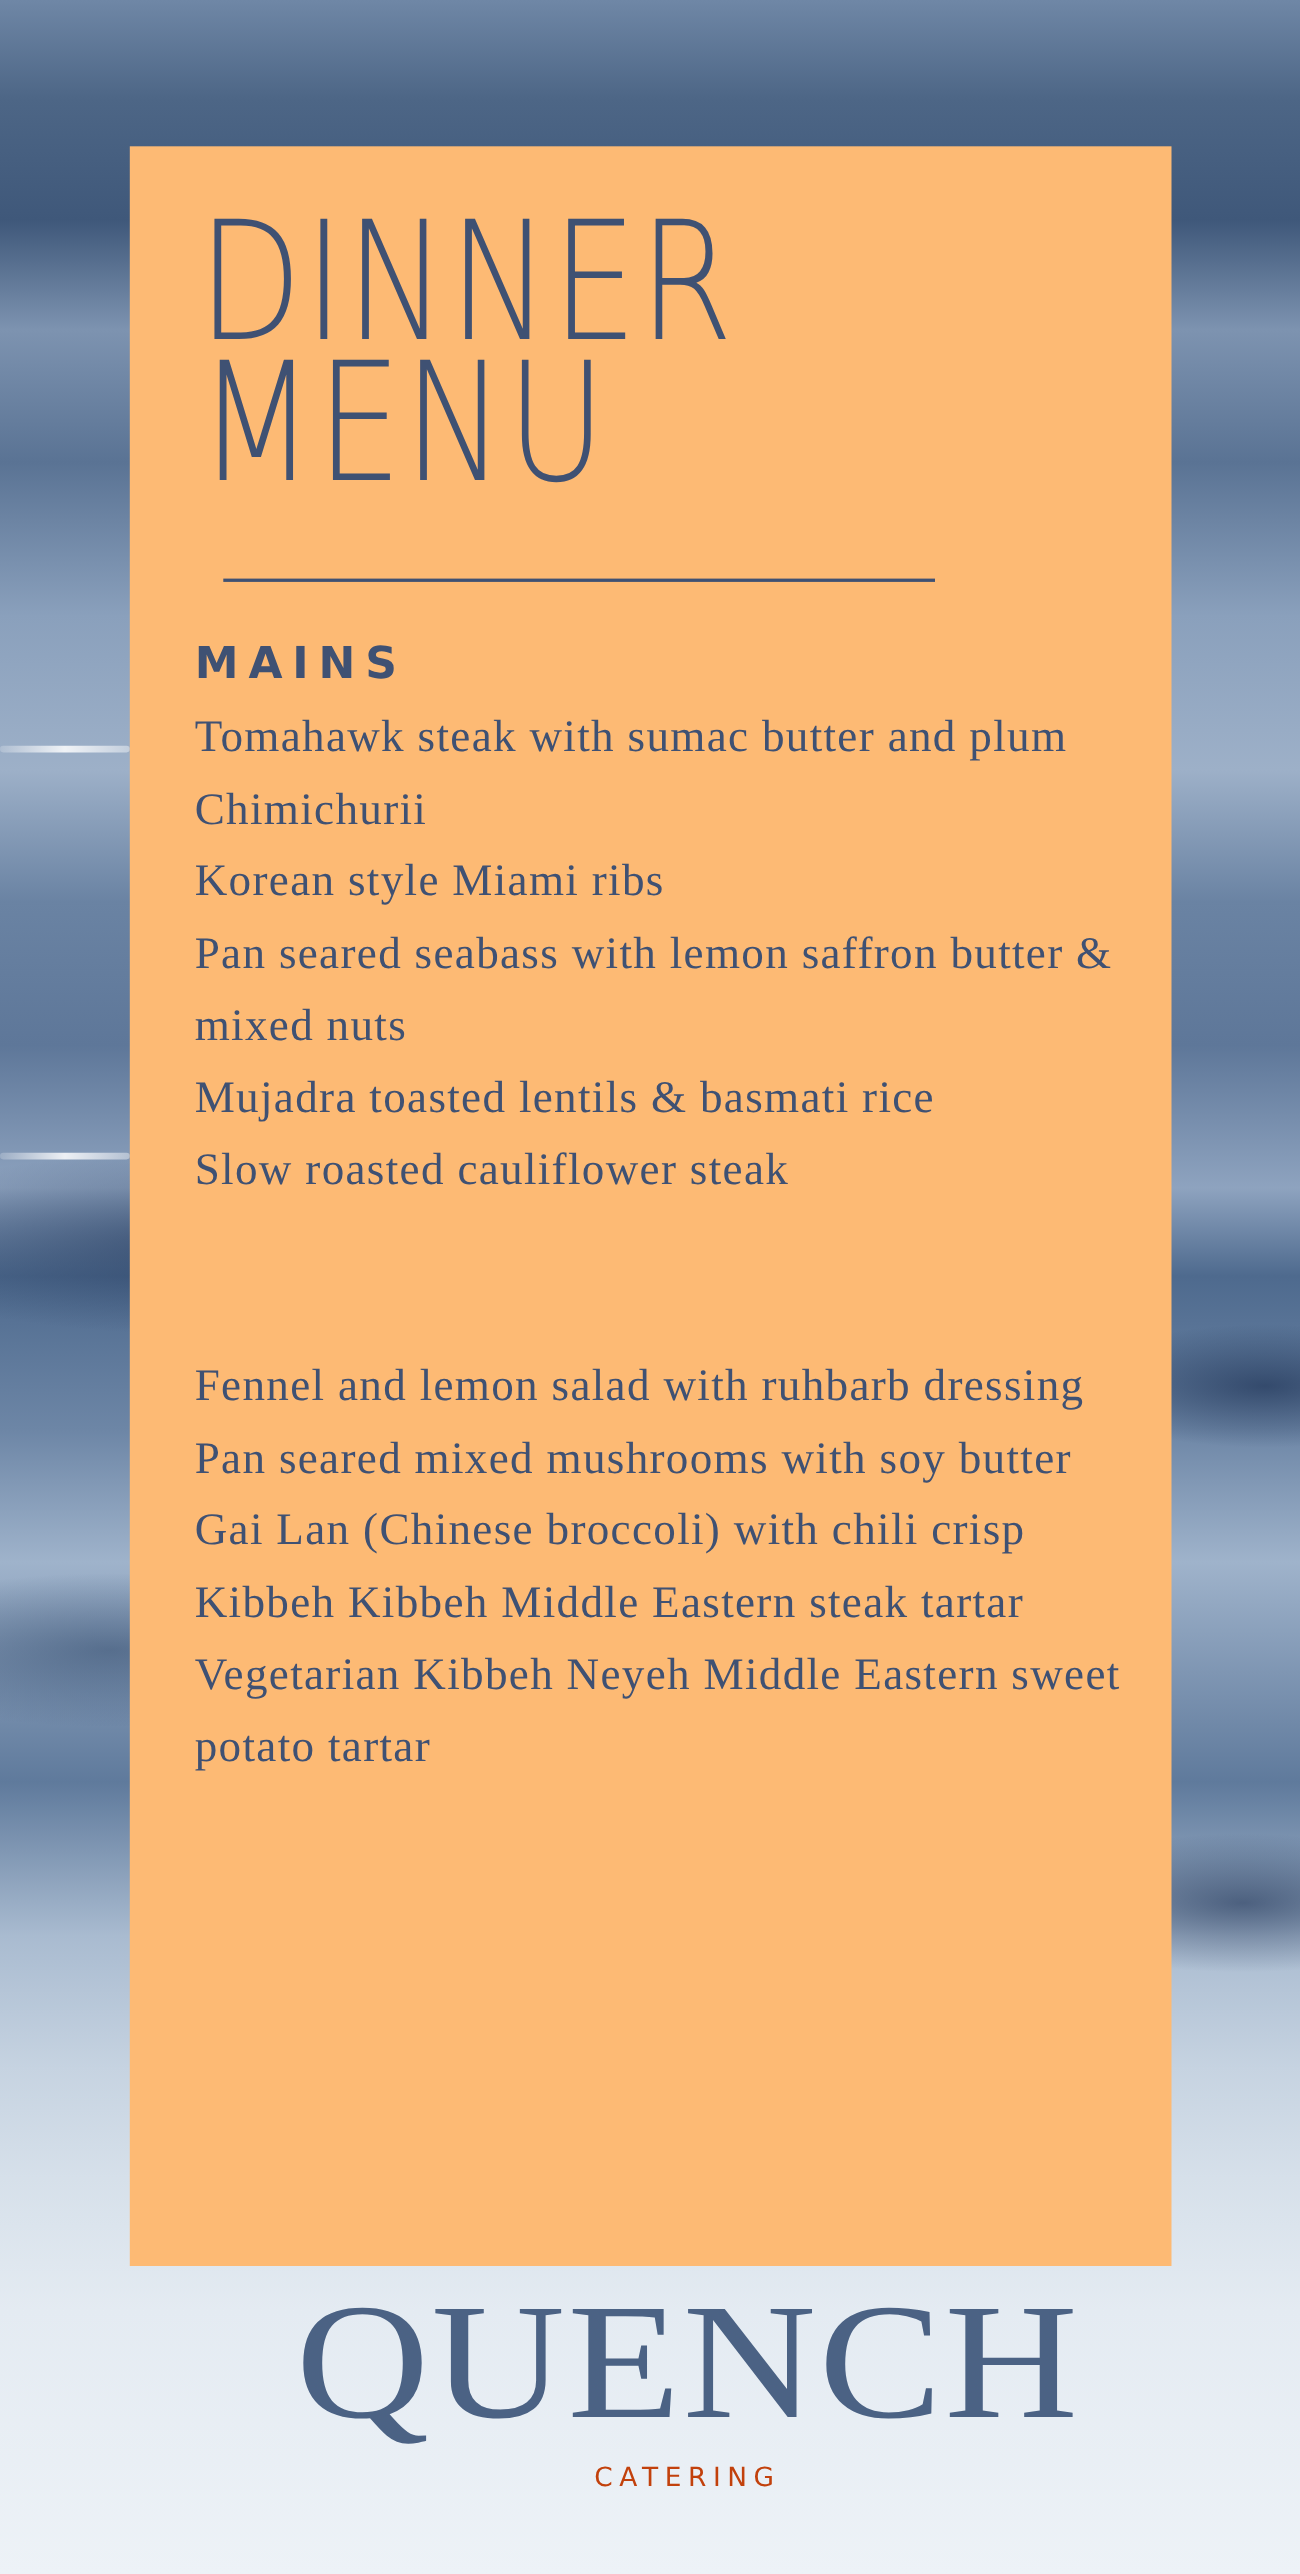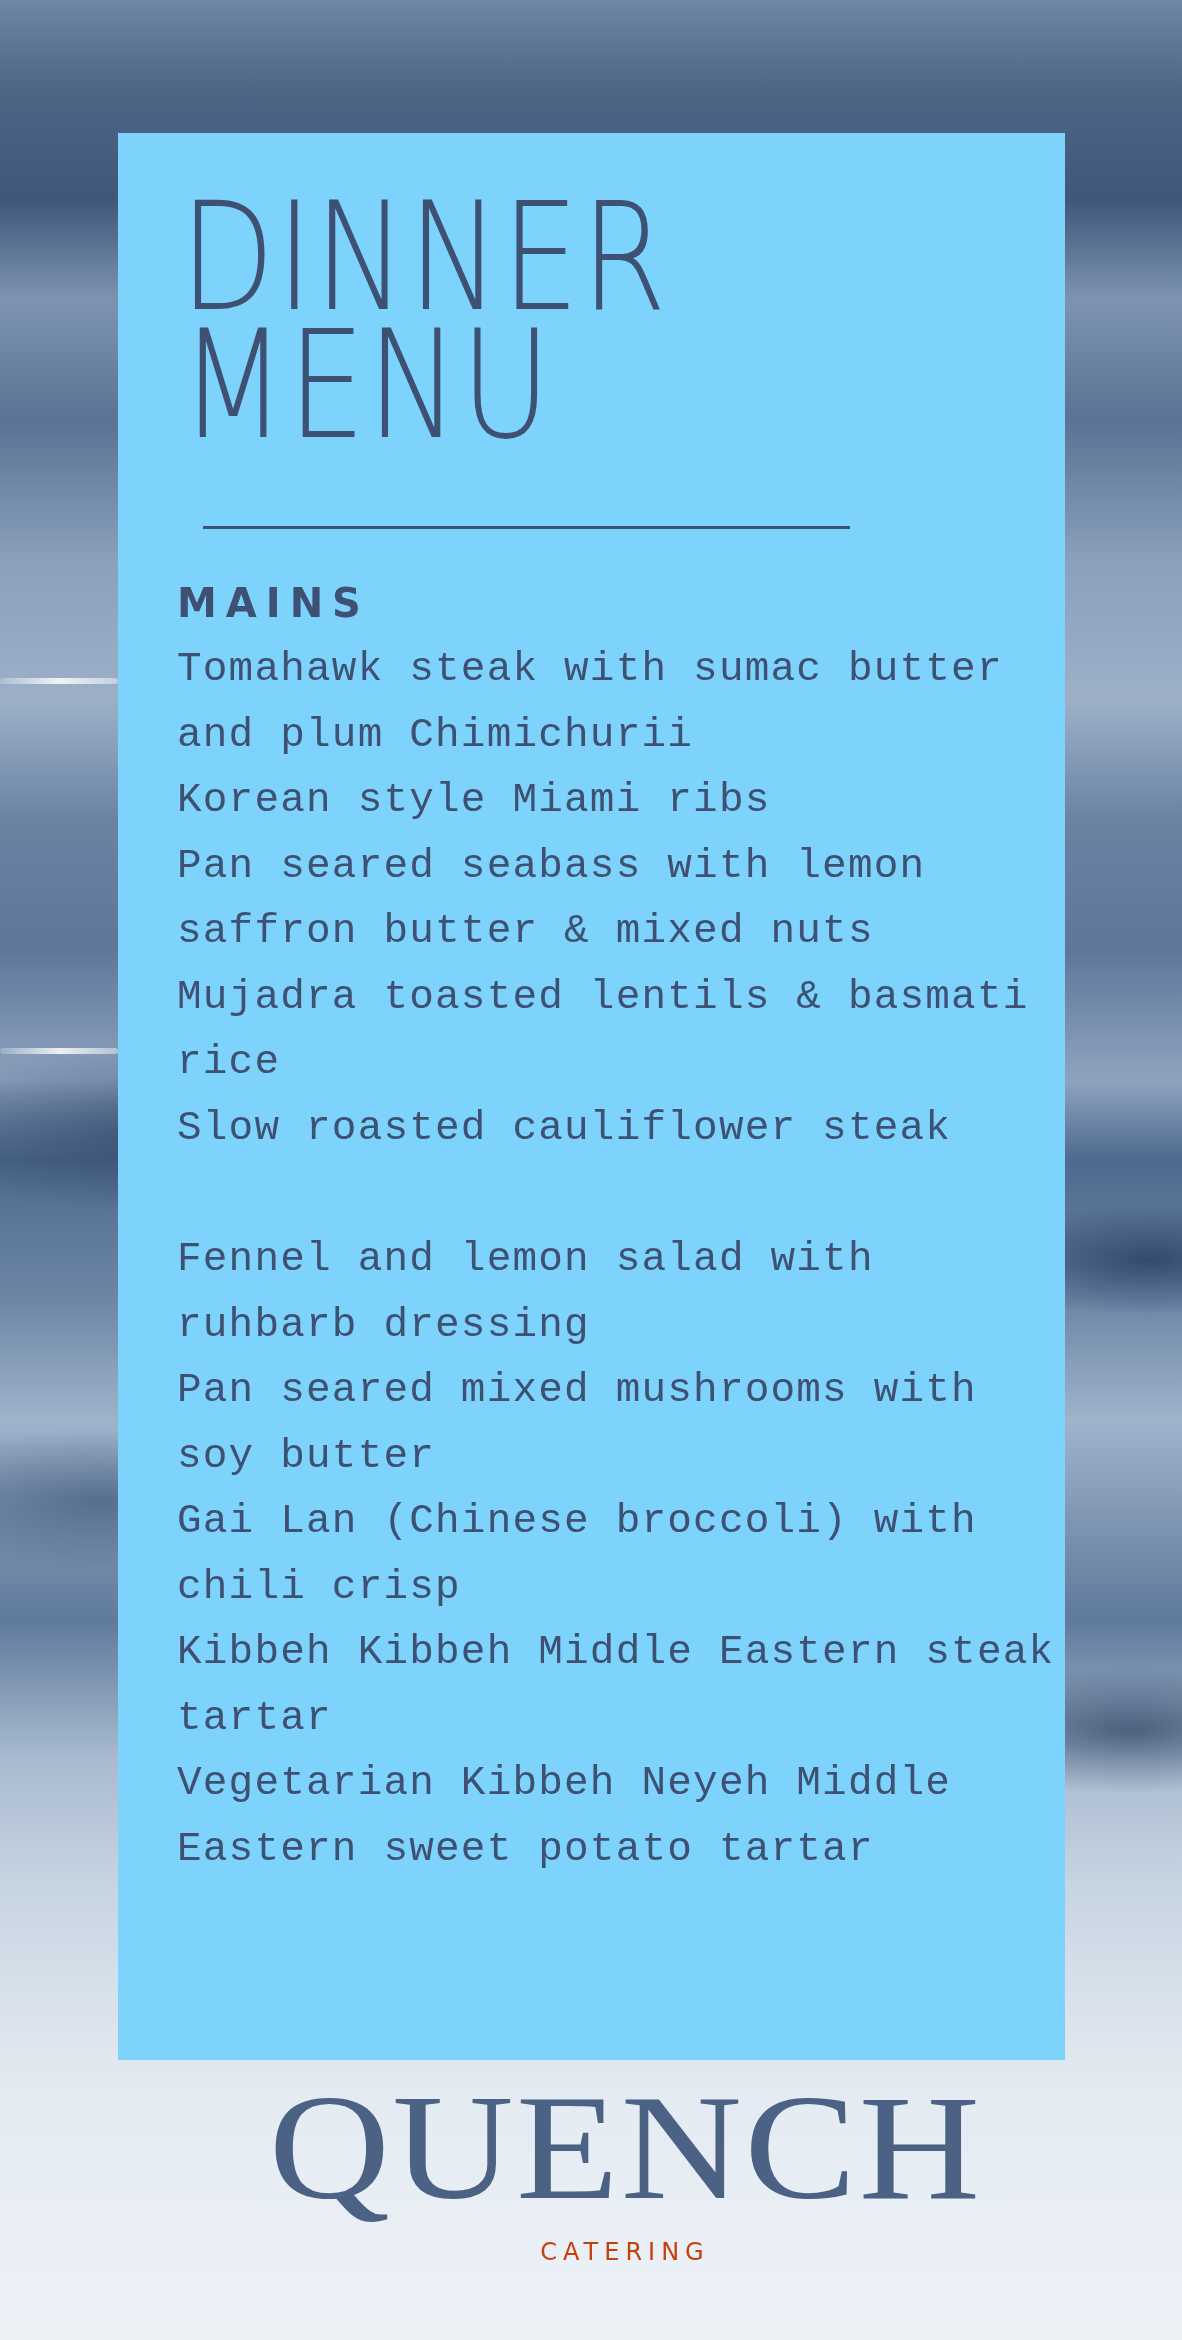--- a/index.html
+++ b/index.html
@@ -23,21 +23,21 @@
         #9fb3cb 1420px, #7f96b3 1520px, #5f7a9c 1620px, #a9bbd0 1760px,
         #c6d3e1 1880px, #d6e0ea 1980px, #e4ebf2 2100px, #edf2f7 2340px);
   }
   .bg-streak {
     position: absolute; left: 0; width: 118px; height: 6px;
     background: linear-gradient(90deg, rgba(255,255,255,0.2), rgba(255,255,255,0.85), rgba(255,255,255,0.4));
     border-radius: 3px;
   }
   .card {
     position: absolute; left: 118px; top: 133px; width: 947px; height: 1927px;
-    background: #7dd3fc;
+    background: #fdba74;
   }
   .title {
     position: absolute; left: 62px; top: 60px;
     font-family: "DejaVu Sans", sans-serif; font-weight: 300;
     color: #3f5173; font-size: 150px; line-height: 128px;
     letter-spacing: 2px;
     transform: scaleX(0.82); transform-origin: left top;
   }
   .title div { white-space: nowrap; }
   .rule {
@@ -46,21 +46,21 @@
   }
   .section {
     position: absolute; left: 59px; width: 880px;
   }
   .section-heading {
     font-family: "DejaVu Sans", sans-serif; font-weight: bold;
     color: #3f5173; font-size: 40px; letter-spacing: 9px;
     line-height: 60px; margin: 0 0 4px 0;
   }
   .item {
-    font-family: Liberation Mono, monospace;
+    font-family: Liberation Serif, serif;
     color: #3f5173; font-size: 41px; line-height: 65.5px;
     letter-spacing: 1.2px;
   }
   .logo {
     position: absolute; left: 0; width: 1182px; top: 2082px; text-align: center; margin-left: 34px;
   }
   .logo-word {
     font-family: "Liberation Serif", serif;
     color: #4b6284; font-size: 150px; line-height: 130px;
     letter-spacing: 2px;

